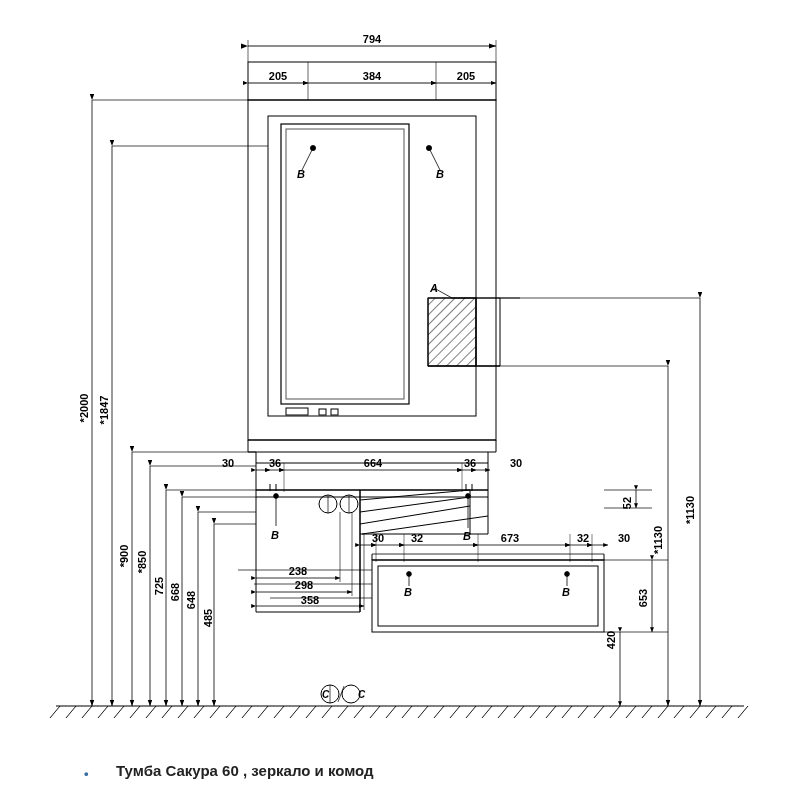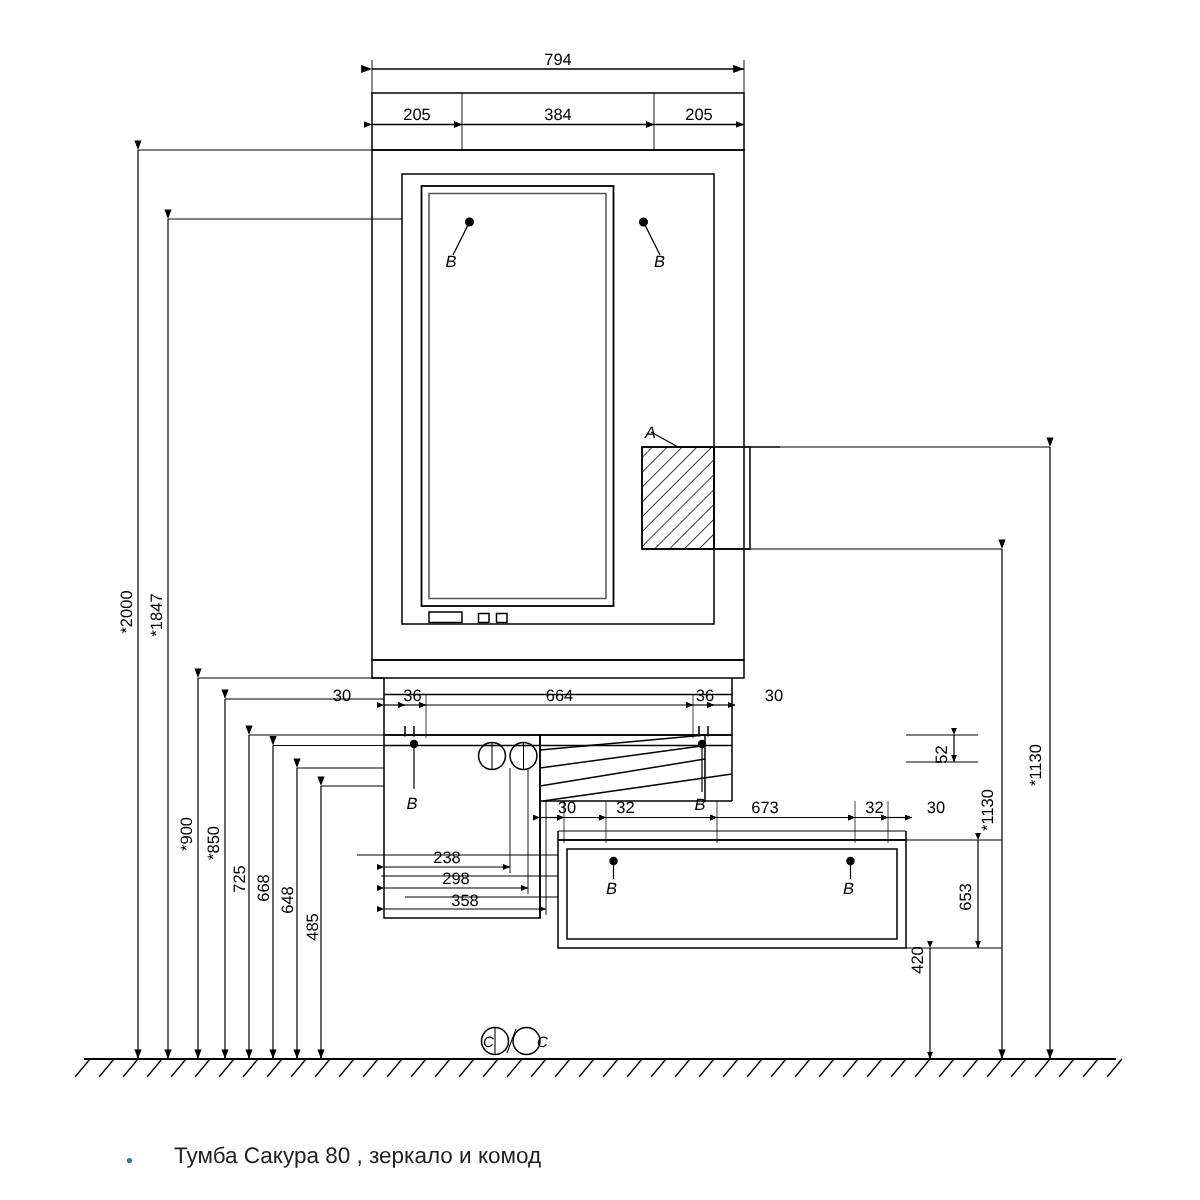--- a/index.html
+++ b/index.html
@@ -3,21 +3,21 @@
 <meta charset="utf-8">
 <style>
   html,body{margin:0;padding:0;}
   body{
     width:800px;height:800px;
     background:#ffffff;
     font-family:"Liberation Sans", sans-serif;
     color:#1a1a1a;
     overflow:hidden;
   }
-  #stage{position:relative;width:800px;height:800px;}
+  #stage{position:relative;width:800px;height:800px;font-weight:bold;}
   svg{position:absolute;left:0;top:0;width:800px;height:800px;}
 
   .cap{
     position:absolute;
     left:0;top:762px;
     width:800px;
     font-size:15px;
     color:#222;
   }
   .cap .bullet{
@@ -298,16 +298,16 @@
       <text transform="translate(694,510) rotate(-90)" text-anchor="middle">*1130</text>
       <text transform="translate(662,540) rotate(-90)" text-anchor="middle">*1130</text>
       <text transform="translate(631,503) rotate(-90)" text-anchor="middle">52</text>
       <text transform="translate(647,598) rotate(-90)" text-anchor="middle">653</text>
       <text transform="translate(615,640) rotate(-90)" text-anchor="middle">420</text>
     </g>
   </svg>
 
   <div class="cap">
     <span class="bullet">•</span>
-    <span class="txt">Тумба Сакура 80 , зеркало и комод</span>
+    <span class="txt">Тумба Сакура 60 , зеркало и комод</span>
   </div>
 
 </div>
 
 </body></html>

